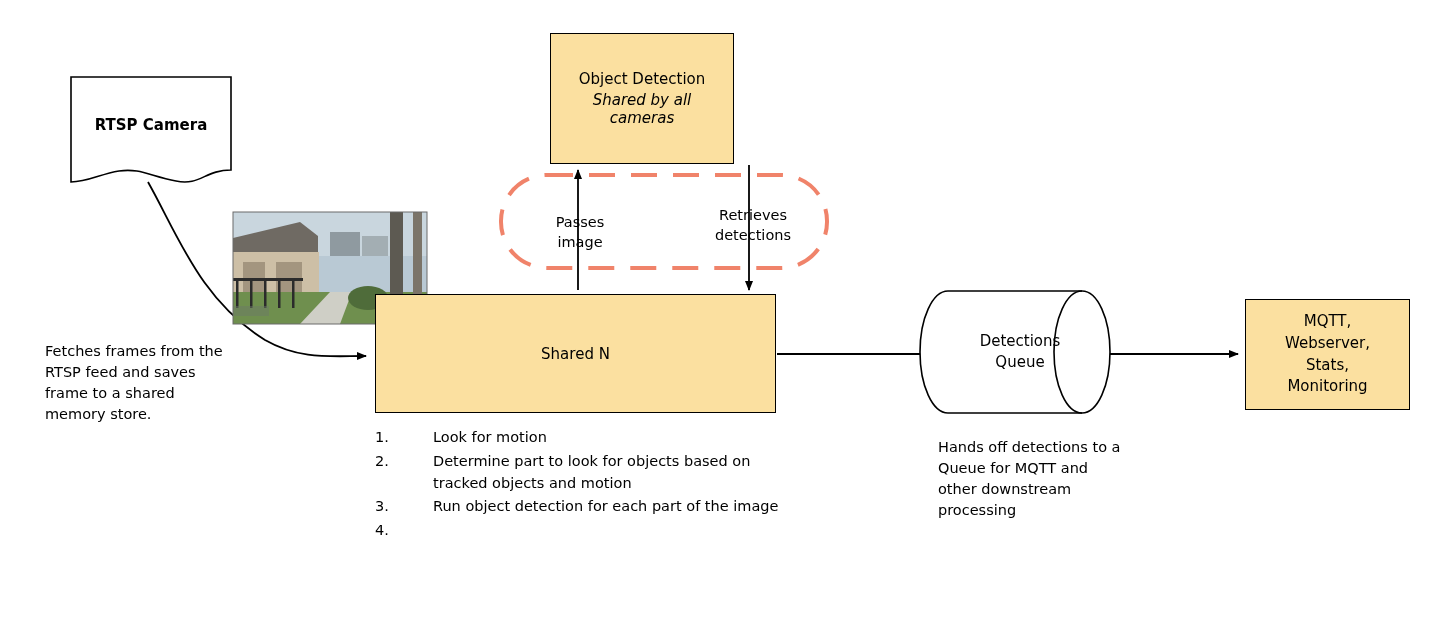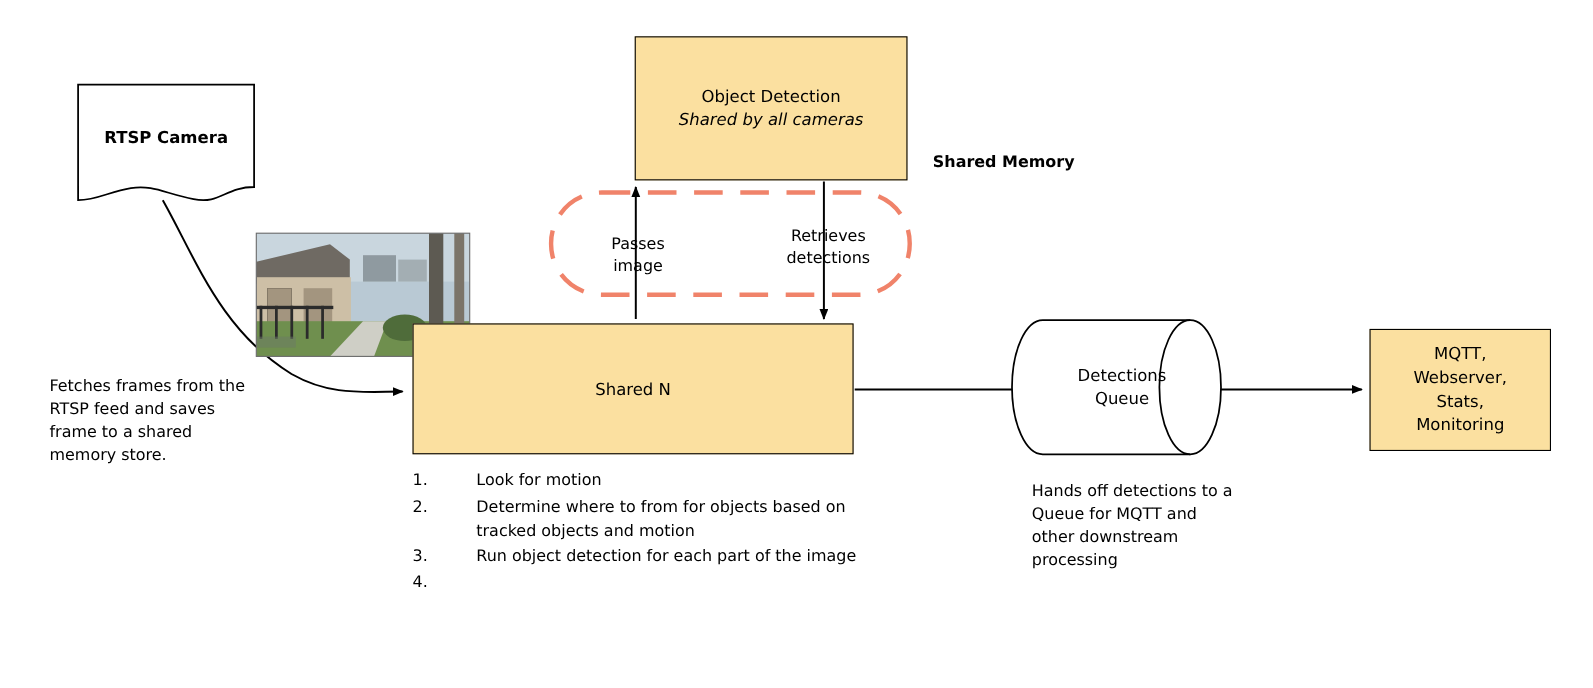--- a/index.html
+++ b/index.html
@@ -50,23 +50,23 @@
     left: 0;
     top: 40px;
     width: 162px;
     text-align: center;
     font-size: 15px;
     font-weight: bold;
   }
 
   
   #object-detection {
-    left: 577px;
+    left: 550px;
     top: 33px;
-    width: 248px;
+    width: 184px;
     height: 131px;
     padding: 0 8px;
   }
   #object-detection .line1 { font-size: 15px; }
   #object-detection .line2 { font-size: 15px; font-style: italic; margin-top: 3px; }
 
   
   #camera-n {
     left: 375px;
     top: 294px;
@@ -249,35 +249,34 @@
   <div>Passes</div>
   <div>image</div>
 </div>
 
 <div class="node" id="retrieves-detections-label">
   <div>Retrieves</div>
   <div>detections</div>
 </div>
 
 <div class="textblock" id="shared-memory-note">
-  <div class="bold">Shared Memory</div>
 </div>
 
 <div class="textblock" id="fetch-note">Fetches frames from the RTSP feed and saves frame to a shared memory store.</div>
 
 <div class="textblock" id="queue-note">Hands off detections to a Queue for MQTT and other downstream processing</div>
 
 <div id="camera-steps">
   <div class="step">
     <div class="num">1.</div>
     <div class="txt">Look for motion</div>
   </div>
   <div class="step">
     <div class="num">2.</div>
-    <div class="txt">Determine where to from for objects based on tracked objects and motion</div>
+    <div class="txt">Determine part to look for objects based on tracked objects and motion</div>
   </div>
   <div class="step">
     <div class="num">3.</div>
     <div class="txt">Run object detection for each part of the image</div>
   </div>
   <div class="step">
     <div class="num">4.</div>
   </div>
 </div>
 

